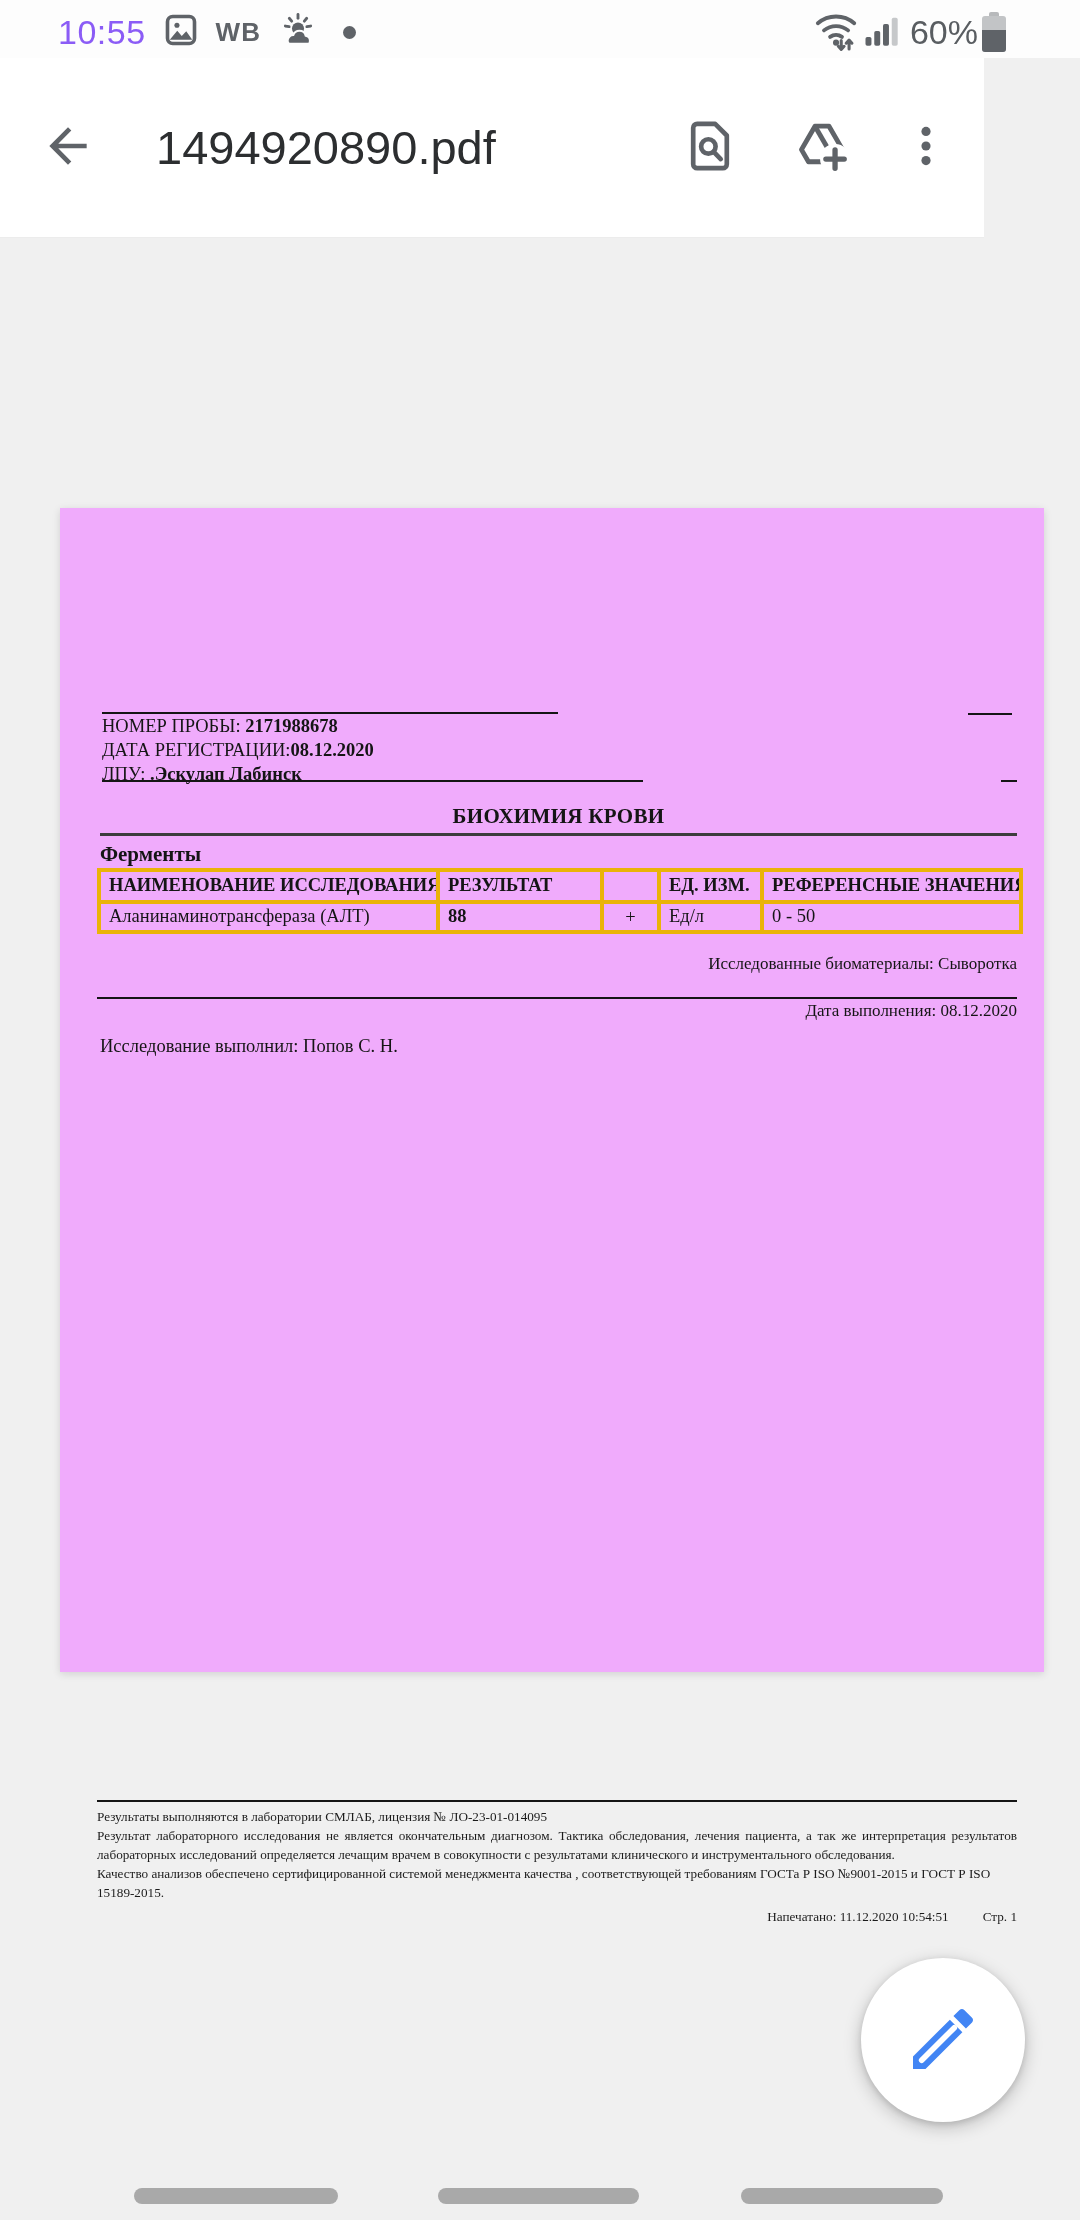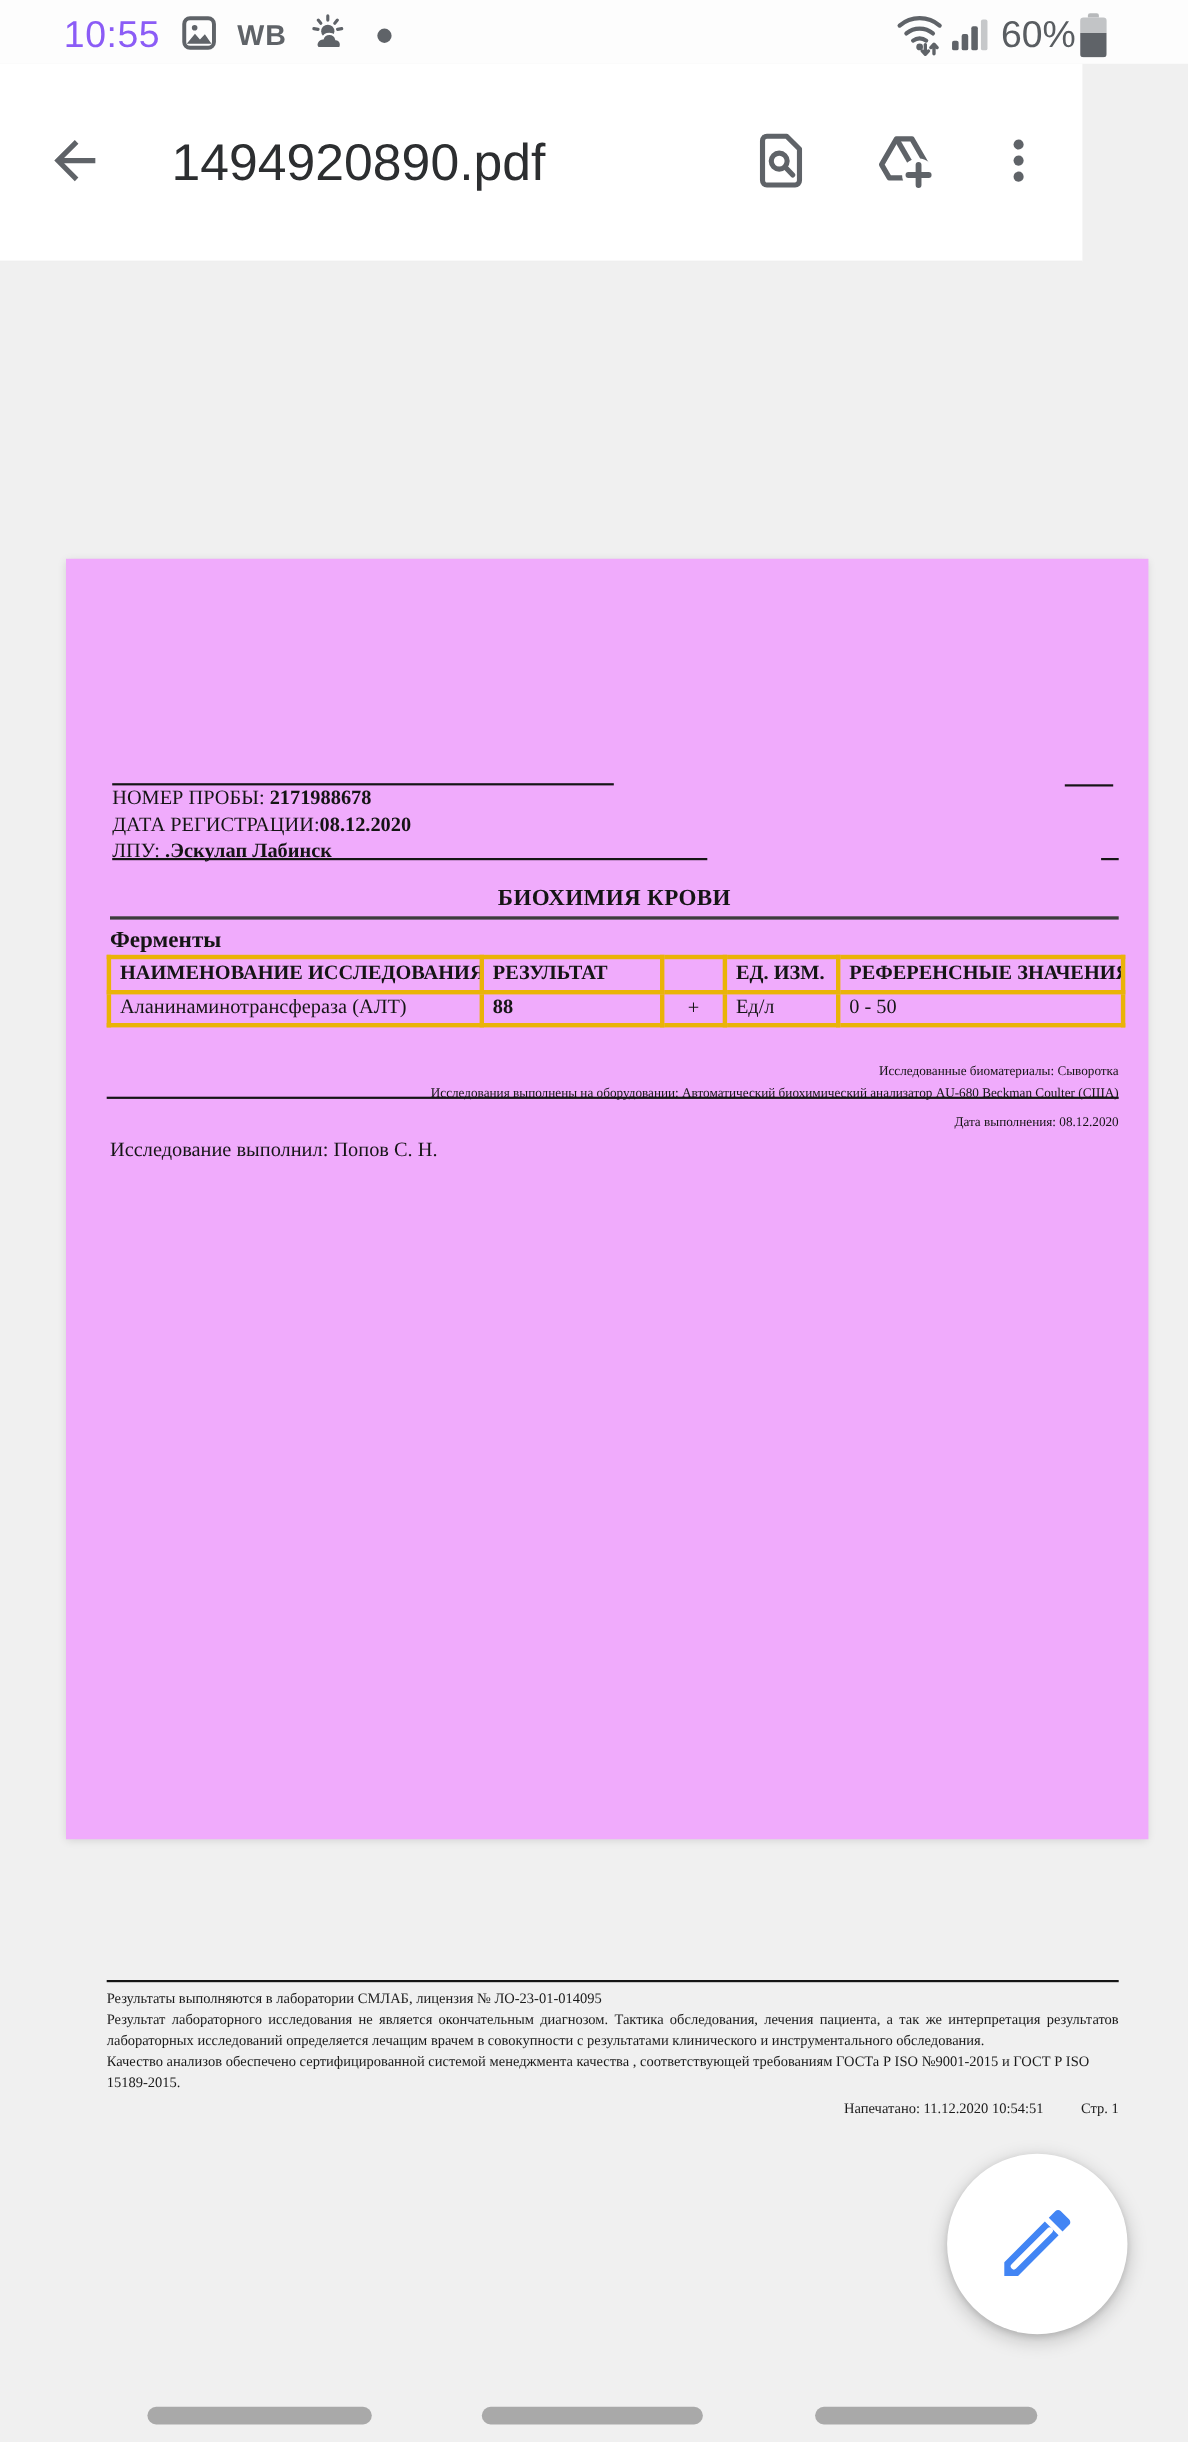--- a/index.html
+++ b/index.html
@@ -42,21 +42,21 @@
     font-size:21px; font-weight:700; letter-spacing:0.3px; }
   .doc-section { position:absolute; left:40px; top:334px; font-size:21px; font-weight:700; }
   .results { position:absolute; left:37px; top:360px; width:922px; border-collapse:collapse;
     table-layout:fixed; font-size:18.5px; }
   .results th, .results td { border:4px solid #eab308; padding:2px 8px 3px 8px; text-align:left;
     overflow:hidden; white-space:nowrap; }
   .results th { font-weight:700; height:32px; }
   .results td { height:27px; font-weight:400; }
   .results .c-res { font-weight:700; }
   .results .c-flag { text-align:center; padding:2px 2px; }
-  .note-r { position:absolute; left:37px; width:920px; text-align:right; font-size:12px;margin-top:12px; }
+  .note-r { position:absolute; left:37px; width:920px; text-align:right; font-size:17px; }
   .note-l { position:absolute; left:40px; font-size:18.5px; }
   .doc-footer { position:absolute; left:37px; top:1292px; width:920px; font-size:13.2px; line-height:19px; color:#1b1b1b; }
   .doc-footer .frule { width:100%; height:2px; background:#151515; margin-bottom:5px; }
   .doc-footer .just { text-align:justify; }
   .printed-row { display:flex; justify-content:flex-end; gap:34px; margin-top:5px; }
 
   
   .fab { position:absolute; left:861px; top:1958px; width:164px; height:164px; border-radius:50%;
     background:#ffffff; border:none; box-shadow:0 5px 18px rgba(0,0,0,0.22), 0 2px 6px rgba(0,0,0,0.12);
     display:flex; align-items:center; justify-content:center; cursor:pointer; }
@@ -214,21 +214,20 @@
           <td>Аланинаминотрансфераза (АЛТ)</td>
           <td class="c-res">88</td>
           <td class="c-flag">+</td>
           <td>Ед/л</td>
           <td>0 - 50</td>
         </tr>
       </tbody>
         </table>
 
       <div class="note-r" style="top:446px;">Исследованные биоматериалы: Сыворотка</div>
-      <div class="note-r" style="top:466px;">Исследования выполнены на оборудовании: Автоматический биохимический анализатор AU-680 Beckman Coulter (США)</div>
       <div class="rule" style="left:37px; top:489px; width:920px;"></div>
       <div class="note-r" style="top:493px;">Дата выполнения: 08.12.2020</div>
       <div class="note-l" style="top:528px;">Исследование выполнил: Попов С. Н.</div>
 
       <div class="doc-footer">
         <div class="frule"></div>
         <div>Результаты выполняются в лаборатории СМЛАБ, лицензия № ЛО-23-01-014095</div>
         <div class="just">
           <span>Результат лабораторного исследования не является окончательным диагнозом. Тактика обследования, лечения пациента, а так же интерпретация результатов лабораторных</span> <span>исследований определяется лечащим врачем в совокупности с результатами  клинического и инструментального обследования.</span>
         </div>

